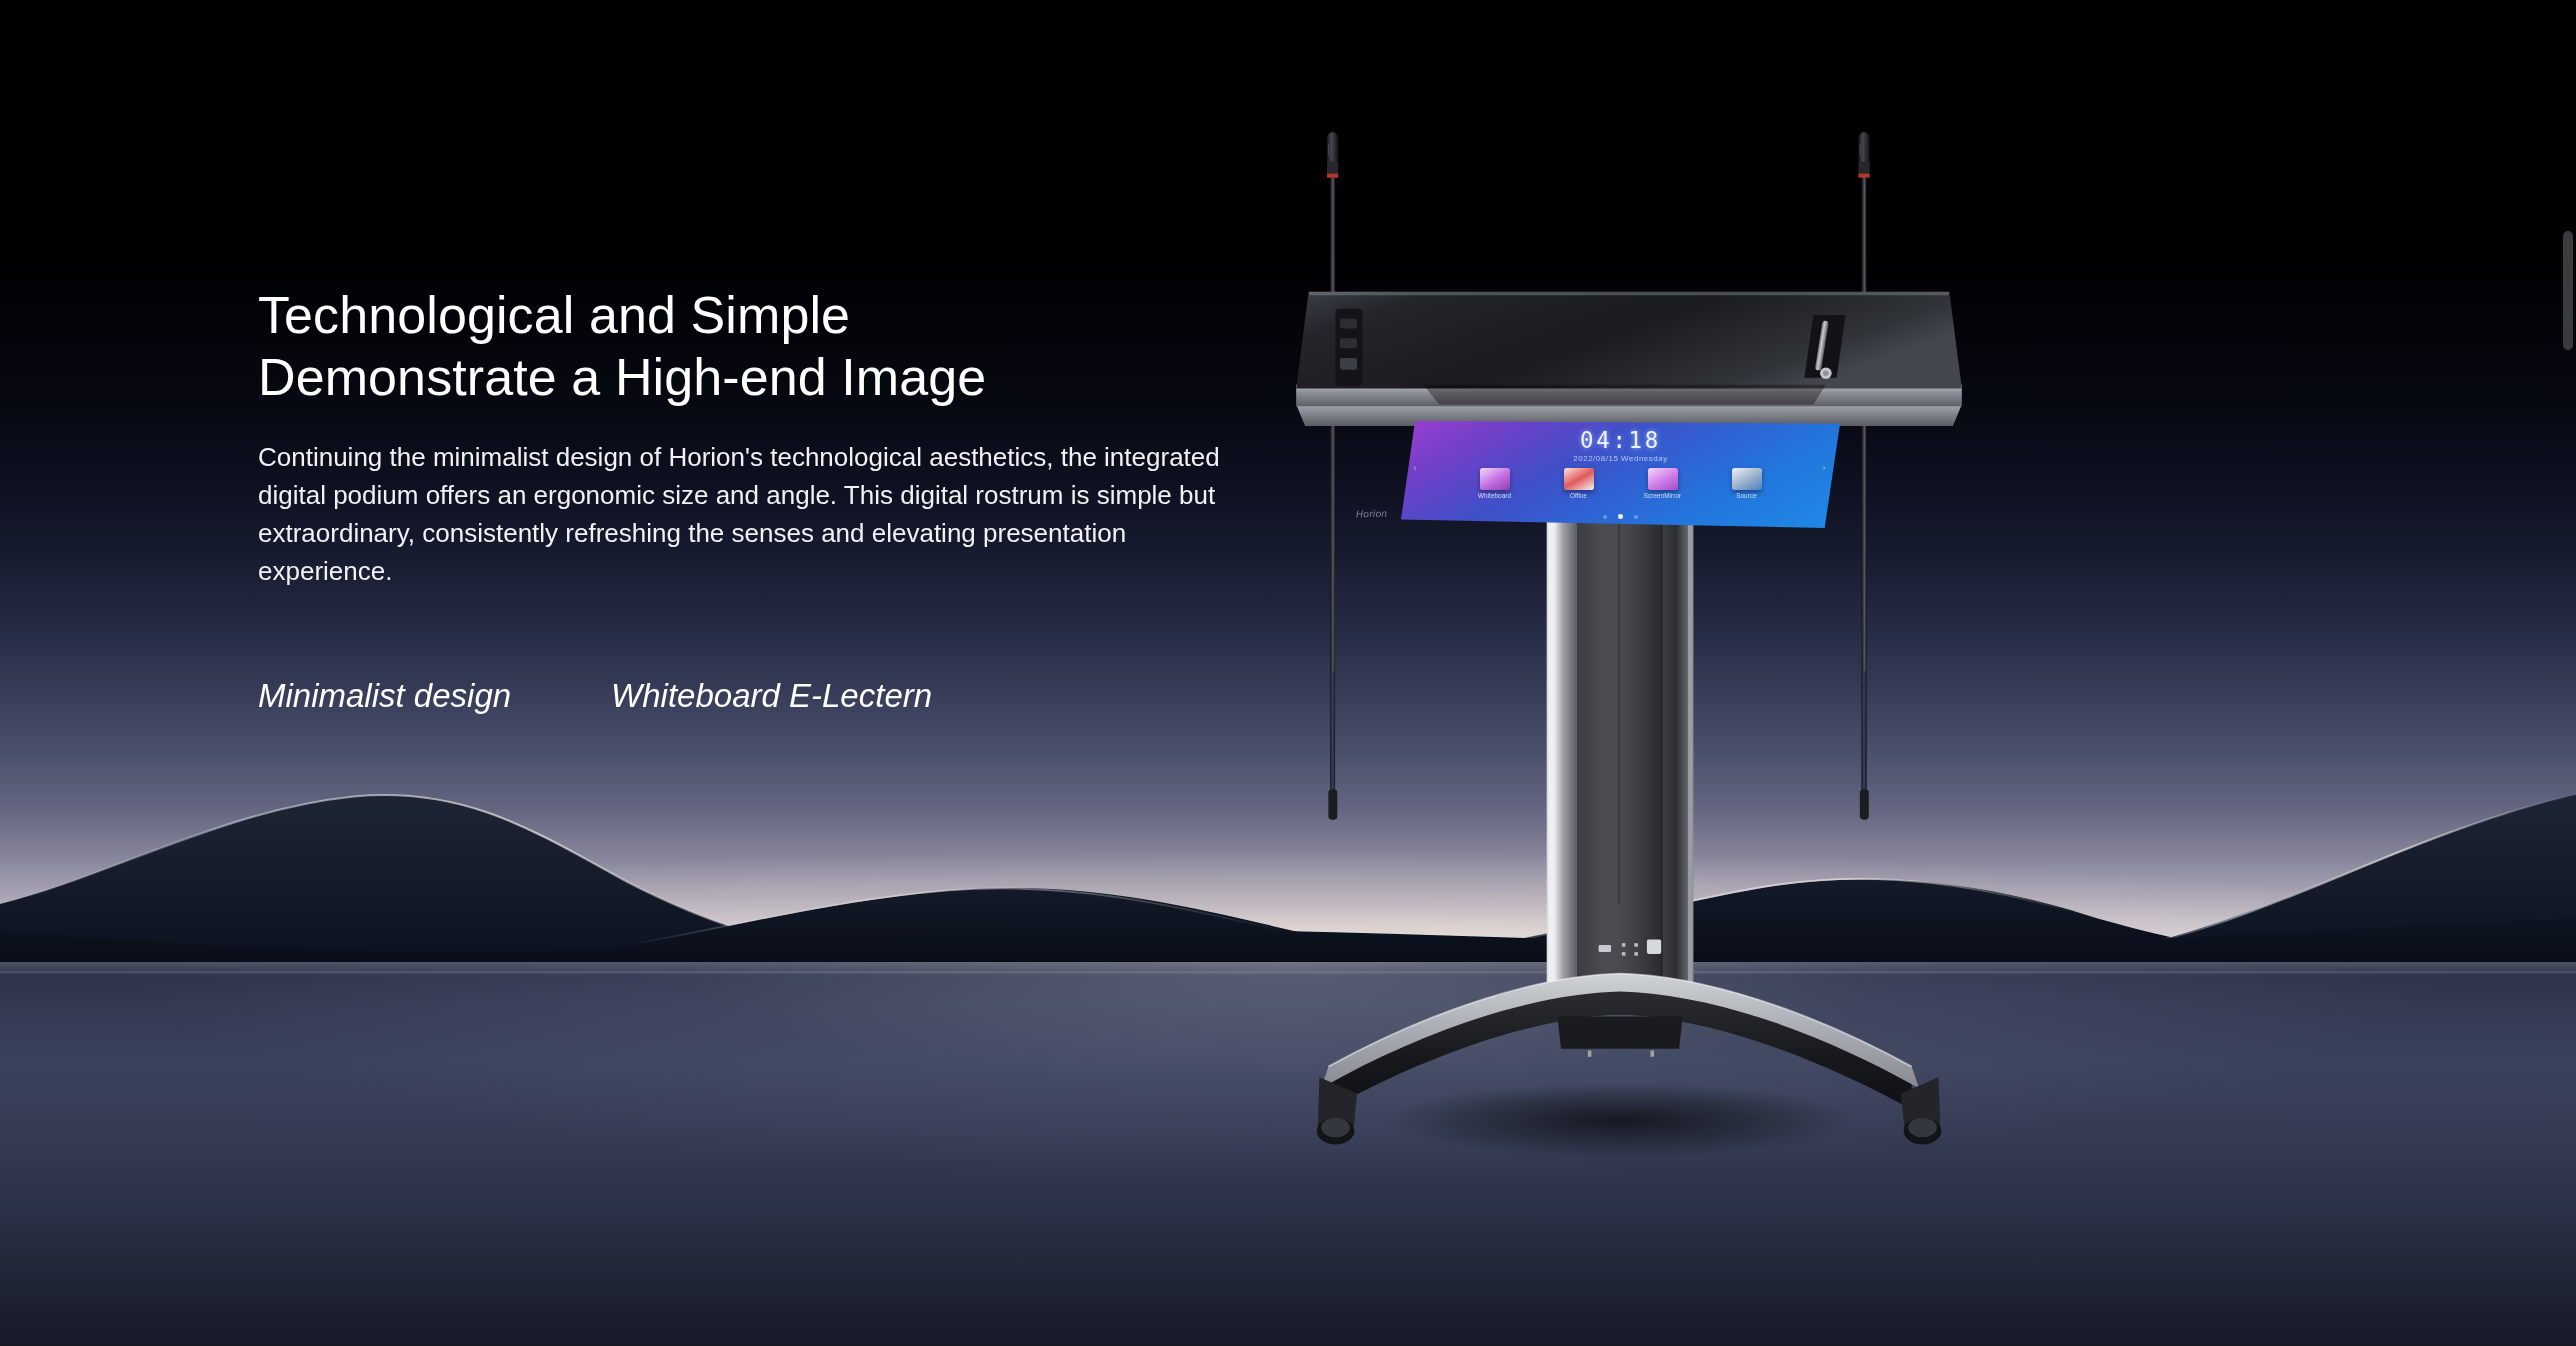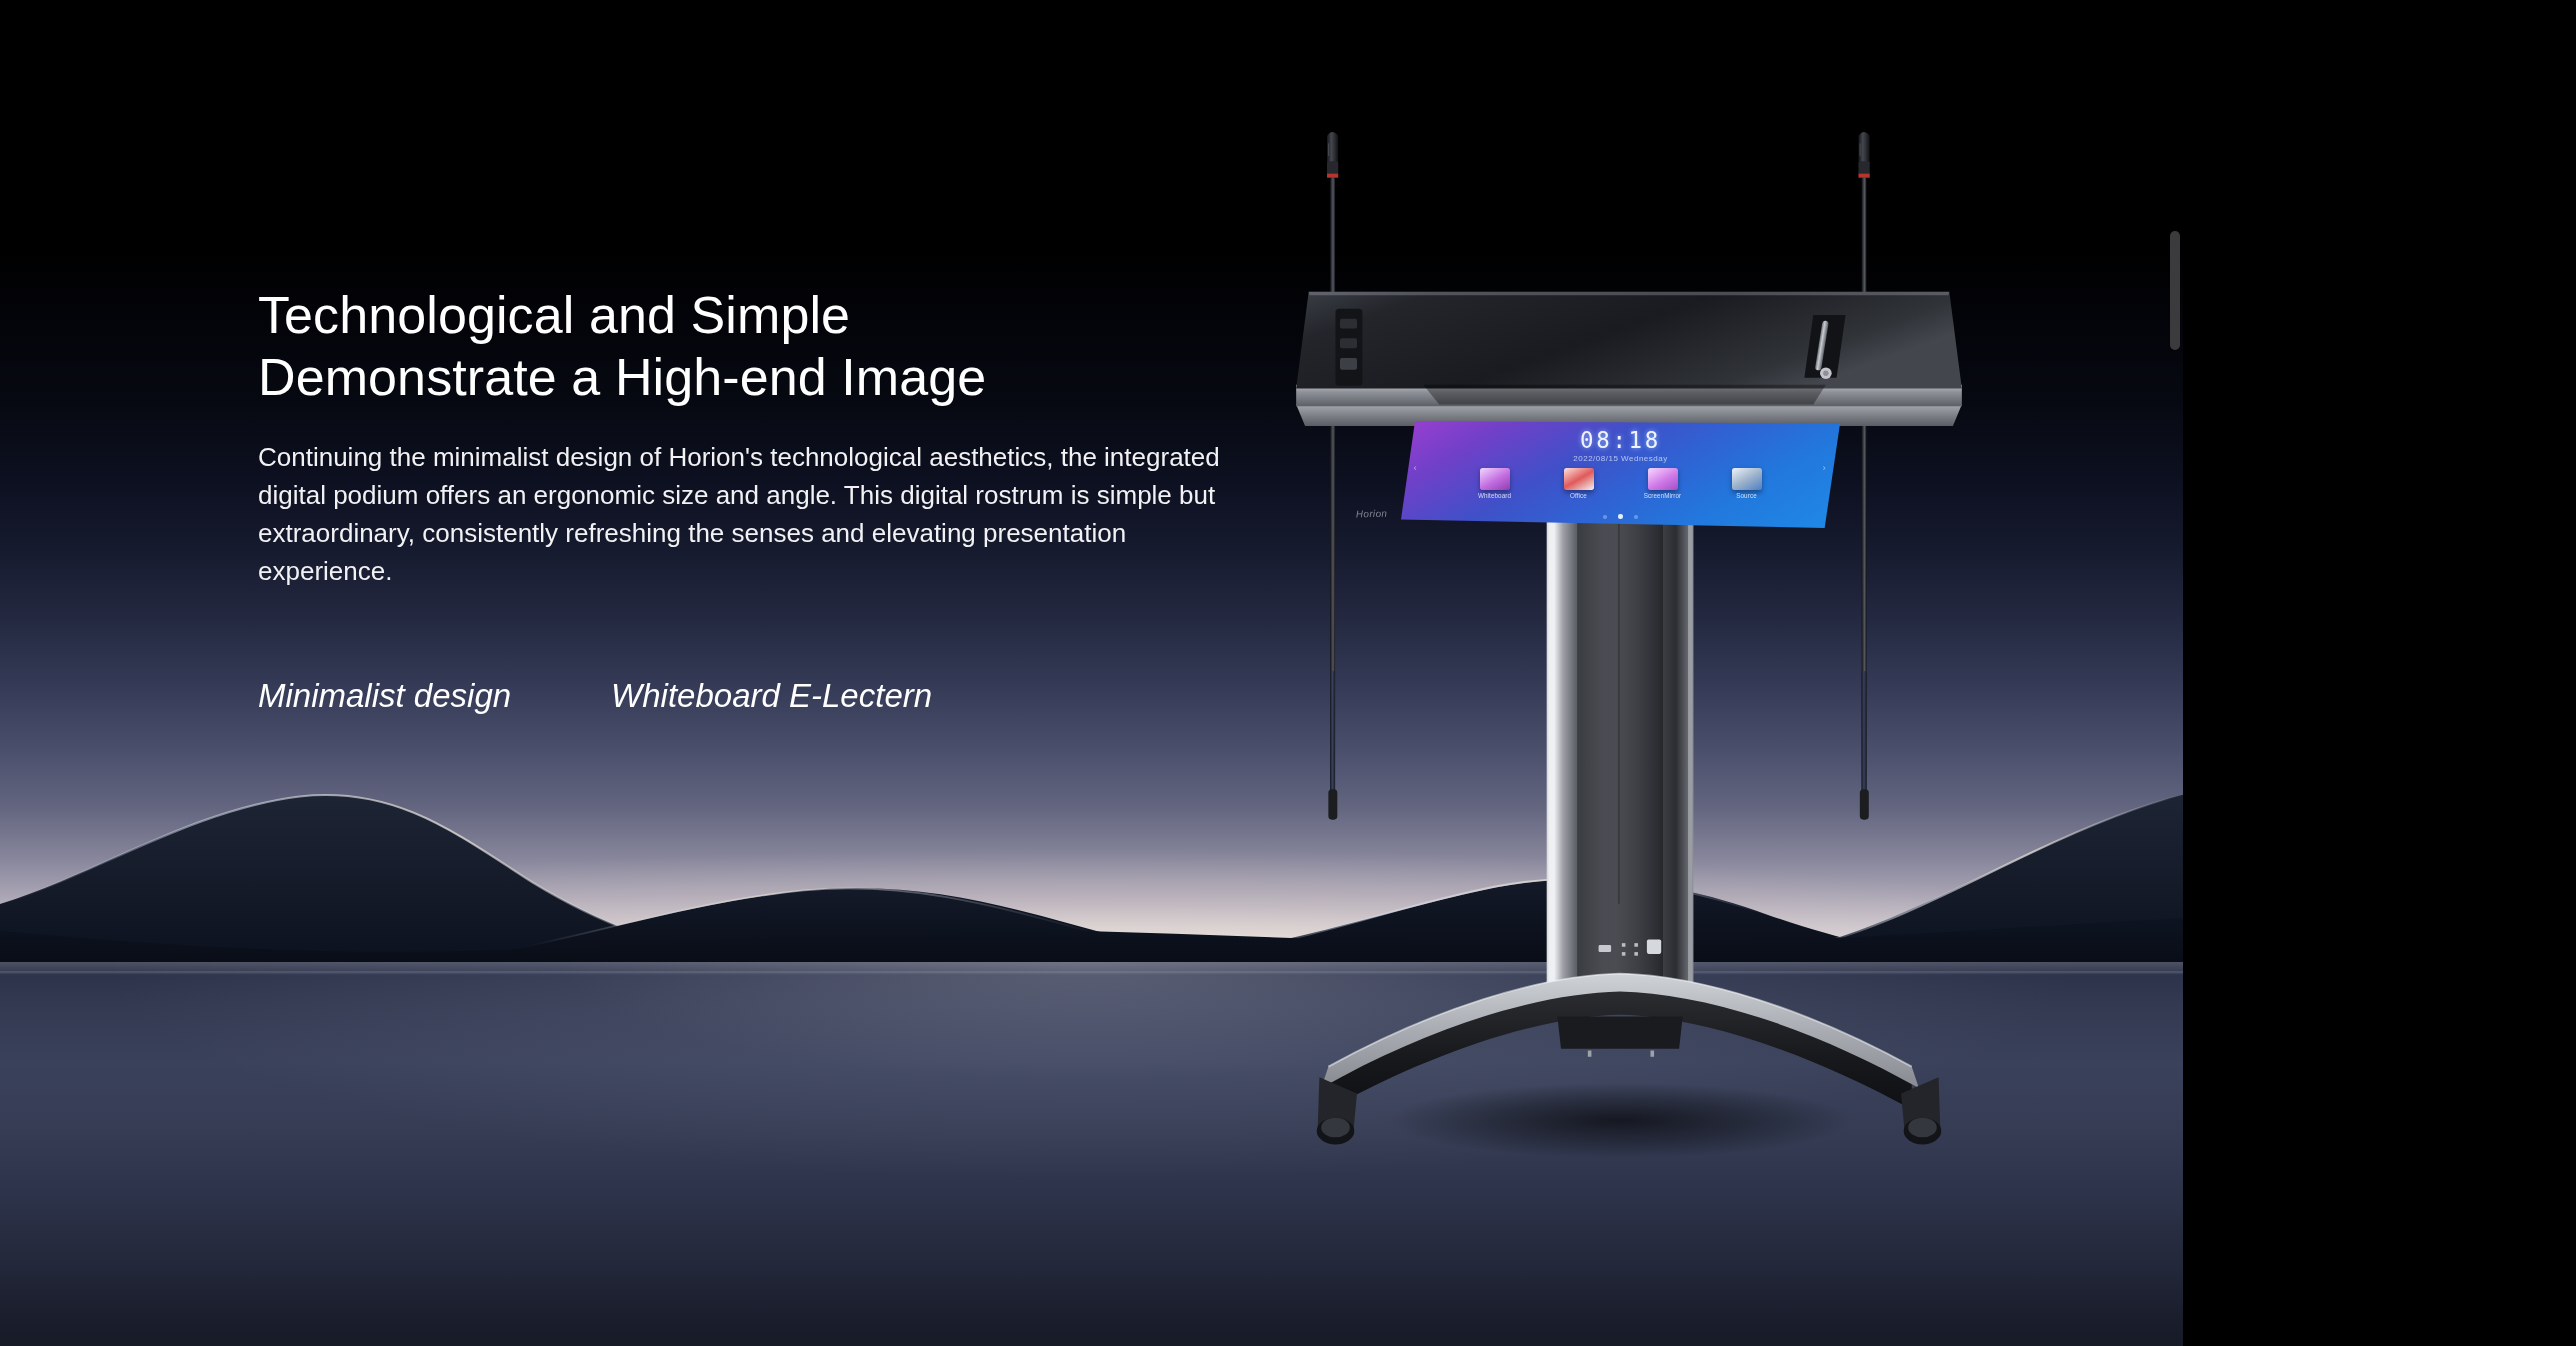--- a/index.html
+++ b/index.html
@@ -7,21 +7,21 @@
   html, body {
     width:2576px; height:1346px;
     background:#000;
     font-family:"Liberation Sans", sans-serif;
     overflow:hidden;
   }
 
   
   .stage {
     position:relative;
-    width:2183px; height:1346px;
+    width:2576px; height:1346px;
     overflow:hidden;
     background:#701a75;
   }
 
   
   .sky {
     position:absolute; left:0; top:0;
     width:100%; height:962px;
     background:linear-gradient(to bottom,
         #000000 0%,
@@ -461,21 +461,21 @@
           <path d="M684,1092 L726,1074 L728,1134 q-20,10 -40,0 Z" fill="#23252a"></path>
           <ellipse cx="708" cy="1134" rx="21" ry="15" fill="#131418"></ellipse>
           <ellipse cx="708" cy="1130" rx="16" ry="11" fill="#34373d"></ellipse>
         </g>
       </g>
     </svg>
   </div>
 
   <div class="screen-wrap">
     <div class="screen">
-      <div class="scr-clock">08:18</div>
+      <div class="scr-clock">04:18</div>
       <div class="scr-date">2022/08/15  Wednesday</div>
 
       <div class="scr-arrow l">‹</div>
       <div class="scr-arrow r">›</div>
 
       <div class="scr-apps">
         <div class="scr-app">
           <div class="glyph g-wb"></div>
           <div class="lbl">Whiteboard</div>
         </div>

